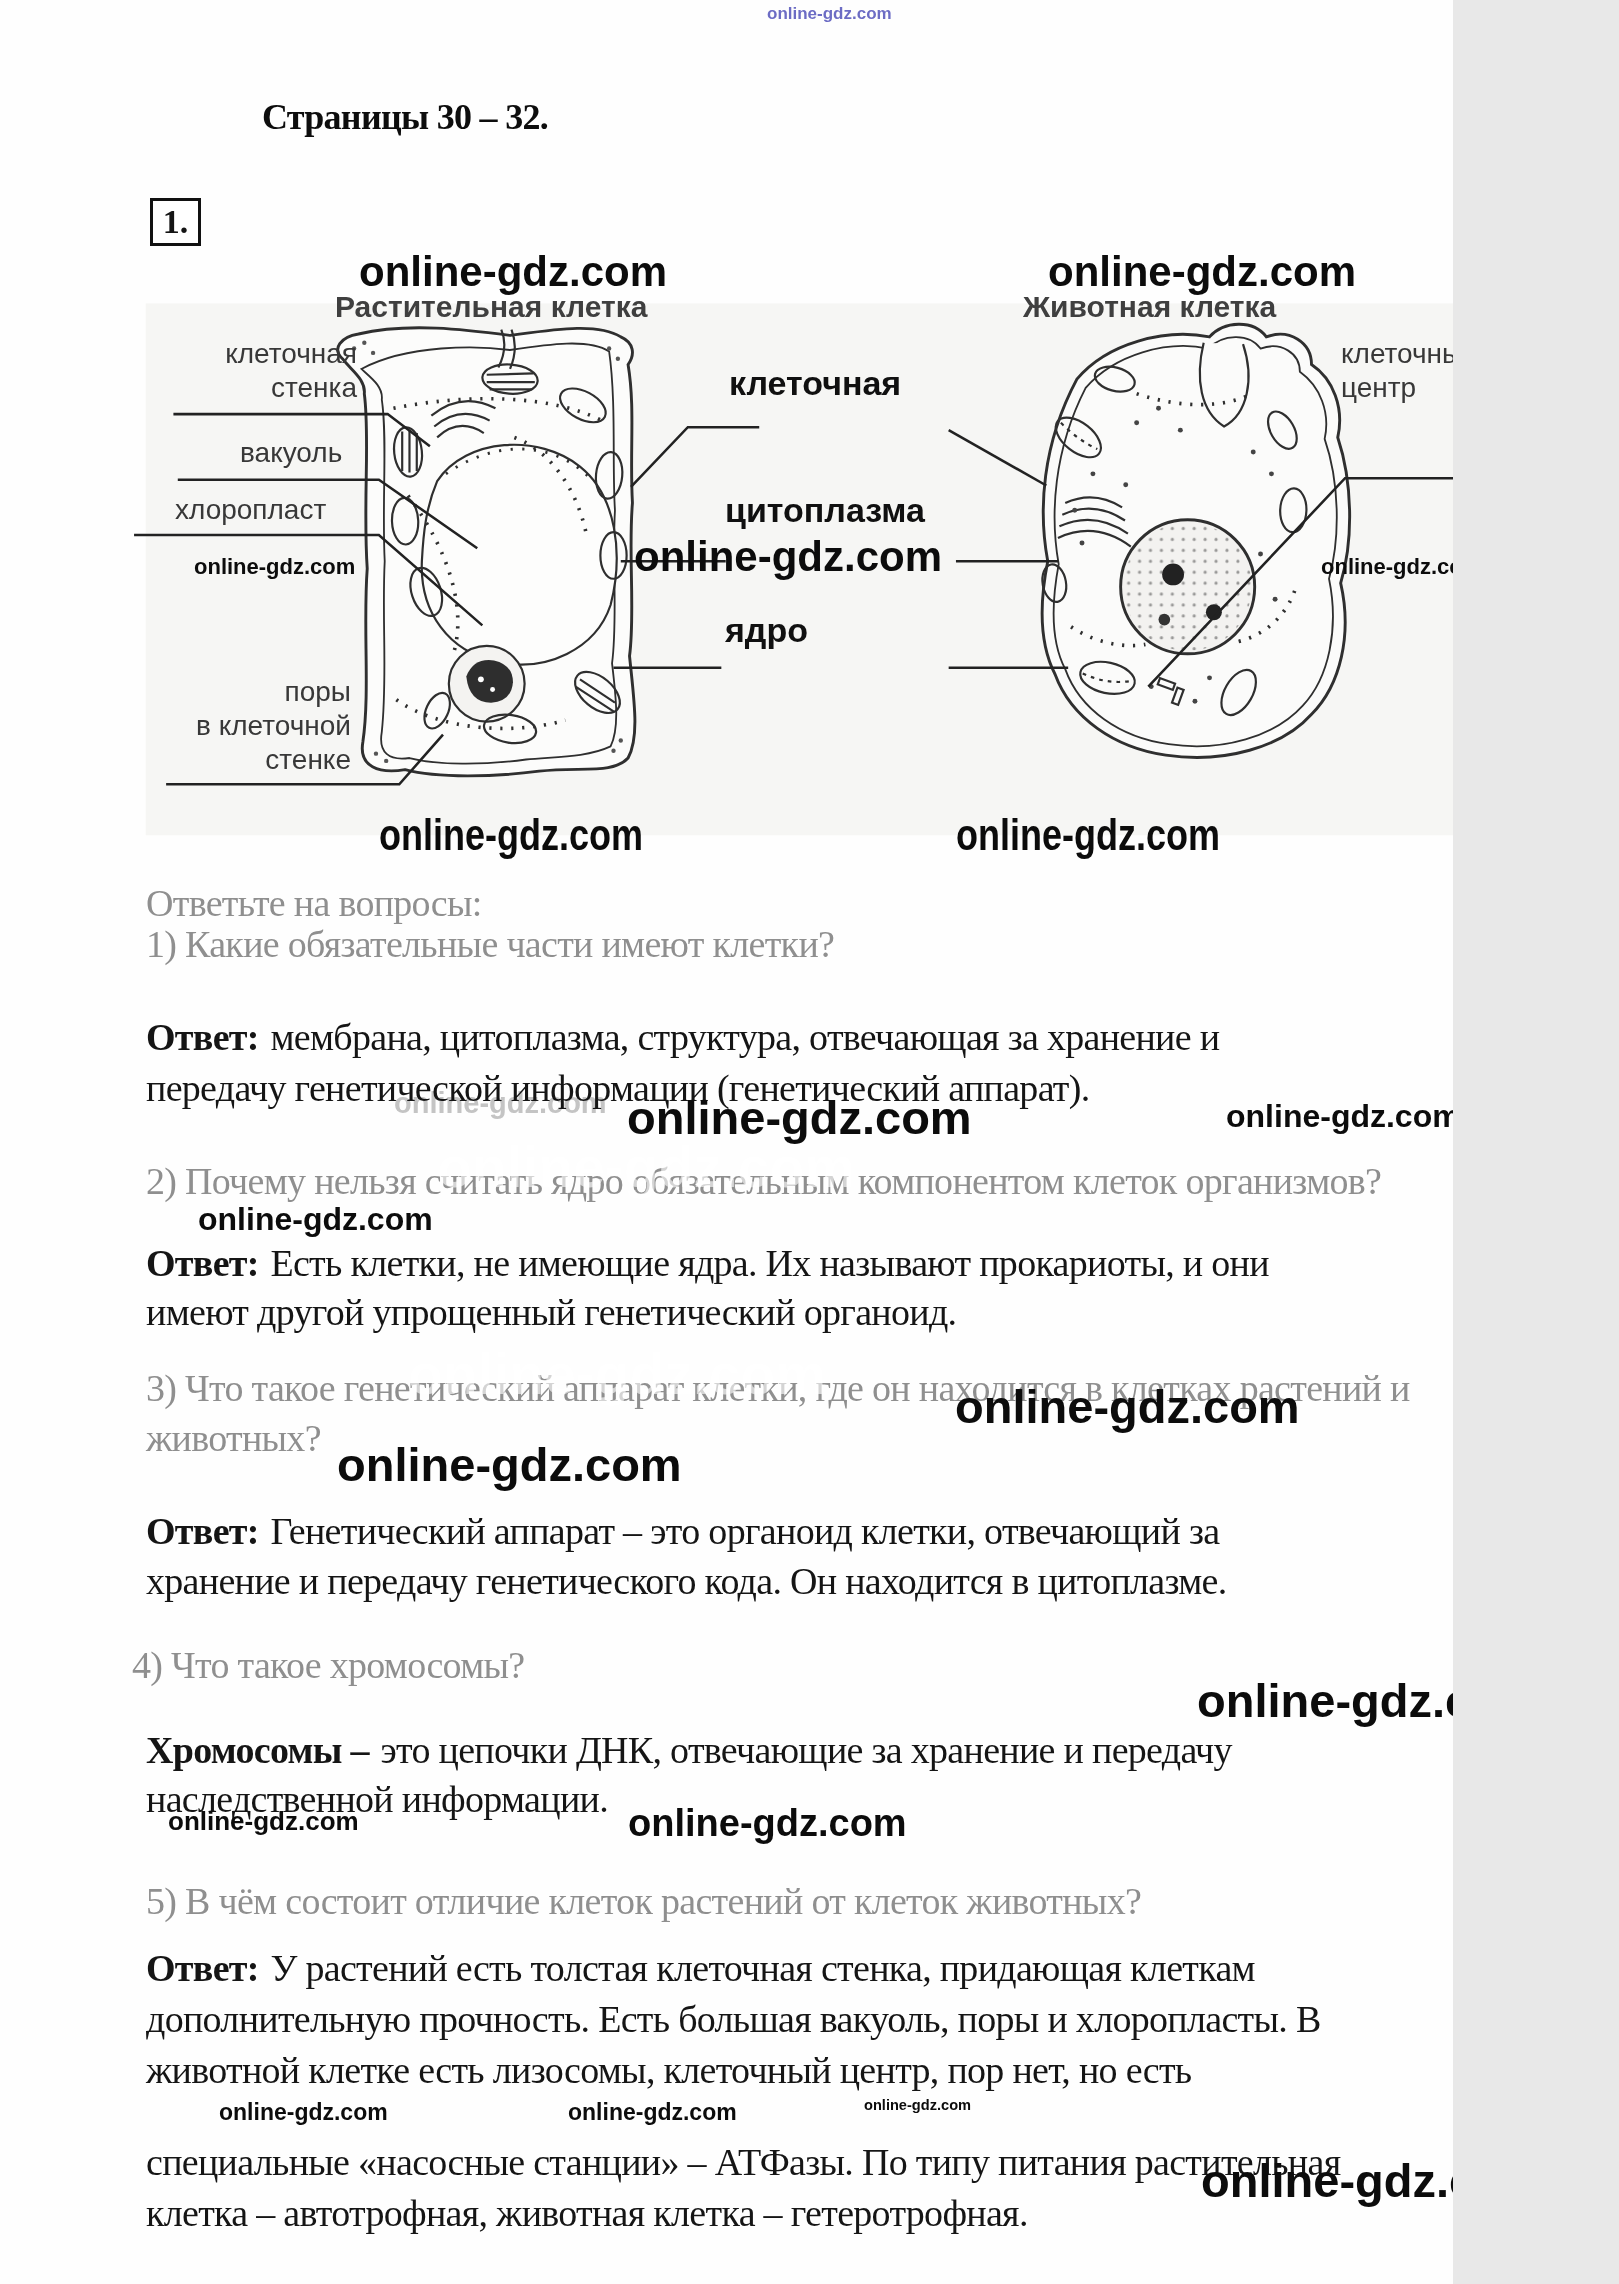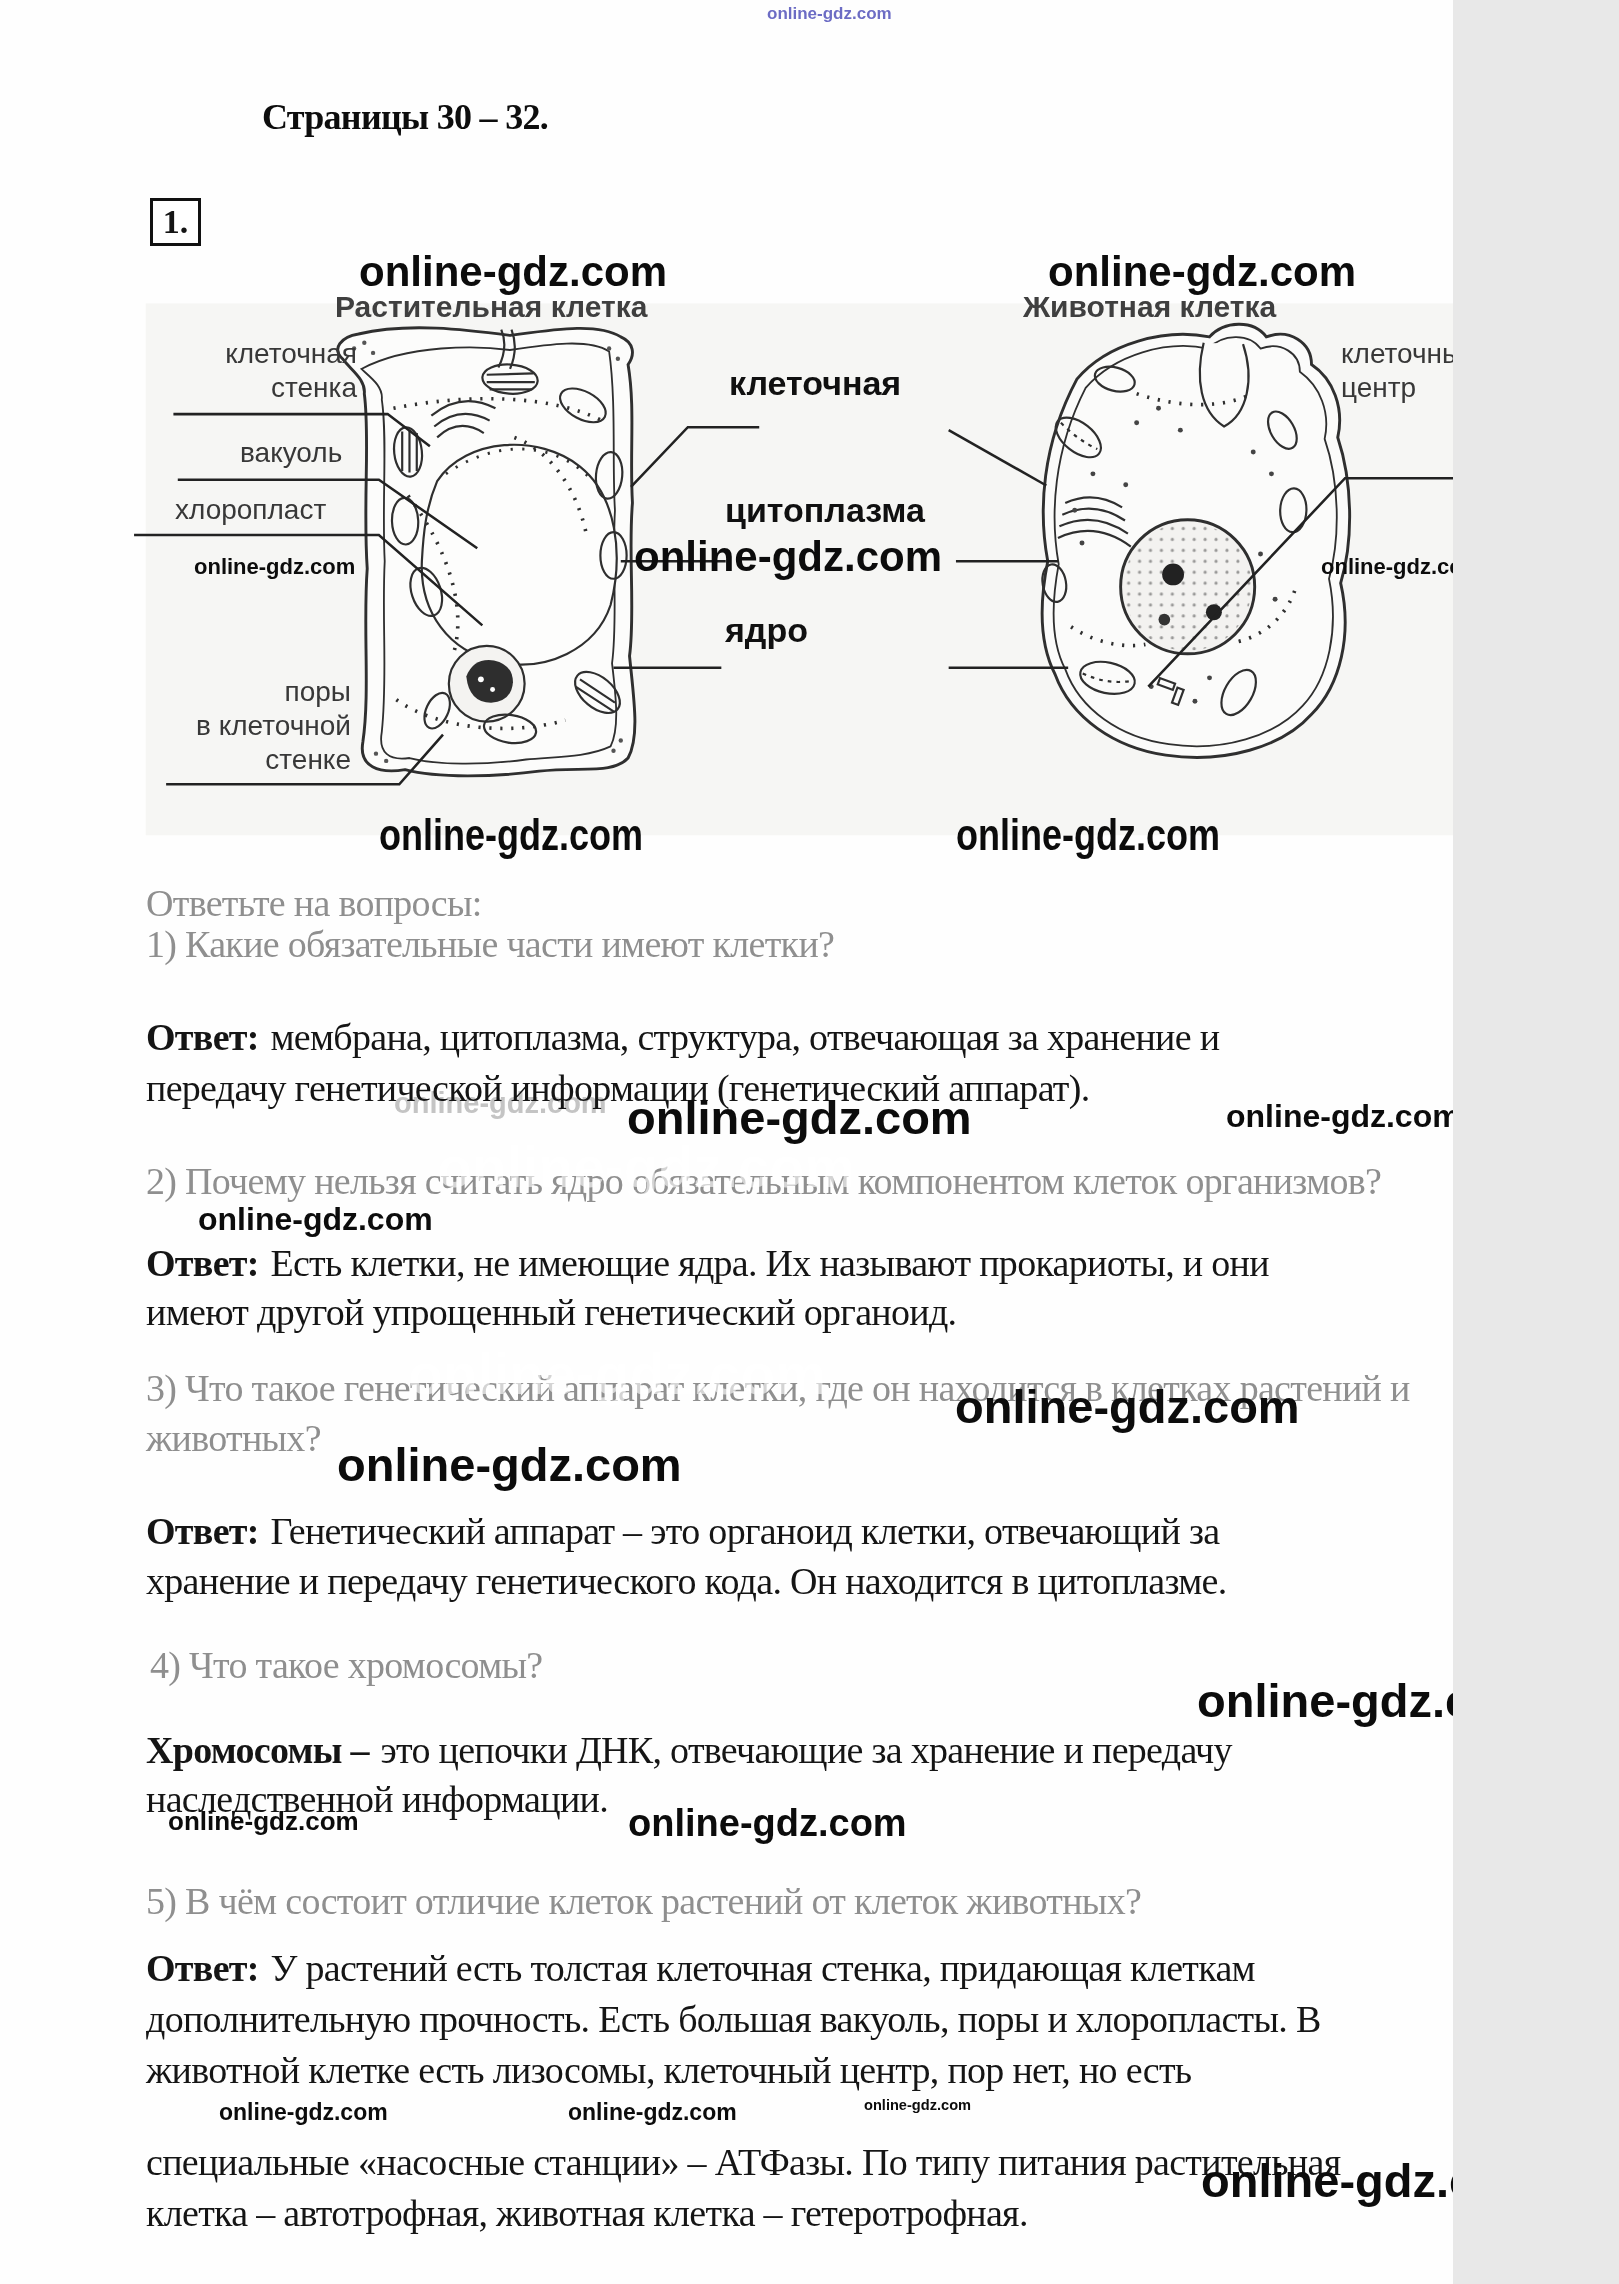--- a/index.html
+++ b/index.html
@@ -227,21 +227,21 @@
 
   <div class="abs body-line q" style="left:146px;top:1364px;">3) Что такое генетический аппарат клетки, где он находится в клетках растений и</div>
   <div class="abs wm wm-white" style="left:408px;top:1341px;font-size:57px;">online-gdz.com</div>
   <div class="abs body-line q" style="left:146px;top:1414px;">животных?</div>
   <div class="abs wm" style="left:955px;top:1379px;font-size:47px;">online-gdz.com</div>
   <div class="abs wm" style="left:337px;top:1437px;font-size:47px;">online-gdz.com</div>
 
   <div class="abs body-line" style="left:146px;top:1507px;"><span class="pfx">Ответ:</span><span>Генетический аппарат – это органоид клетки, отвечающий за</span></div>
   <div class="abs body-line" style="left:146px;top:1557px;">хранение и передачу генетического кода. Он находится в цитоплазме.</div>
 
-  <div class="abs body-line q" style="left:150px;top:1641px;">4) Что такое хромосомы?</div>
+  <div class="abs body-line q" style="left:132px;top:1641px;">4) Что такое хромосомы?</div>
   <div class="abs wm" style="left:1197px;top:1673px;font-size:47px;">online-gdz.com</div>
 
   <div class="abs body-line" style="left:146px;top:1726px;"><span class="pfx">Хромосомы –</span><span>это цепочки ДНК, отвечающие за хранение и передачу</span></div>
   <div class="abs body-line" style="left:146px;top:1775px;">наследственной информации.</div>
 
   <div class="abs wm" style="left:168px;top:1806px;font-size:26px;">online-gdz.com</div>
   <div class="abs wm" style="left:628px;top:1802px;font-size:38px;">online-gdz.com</div>
 
   <div class="abs body-line q" style="left:146px;top:1877px;">5) В чём состоит отличие клеток растений от клеток животных?</div>
 

